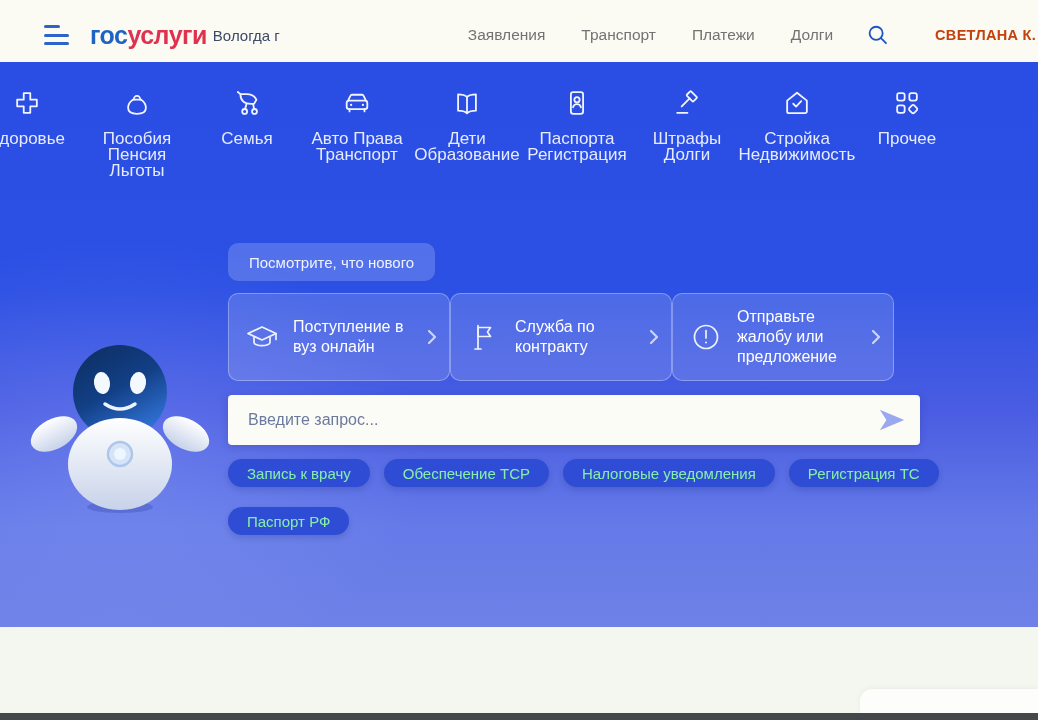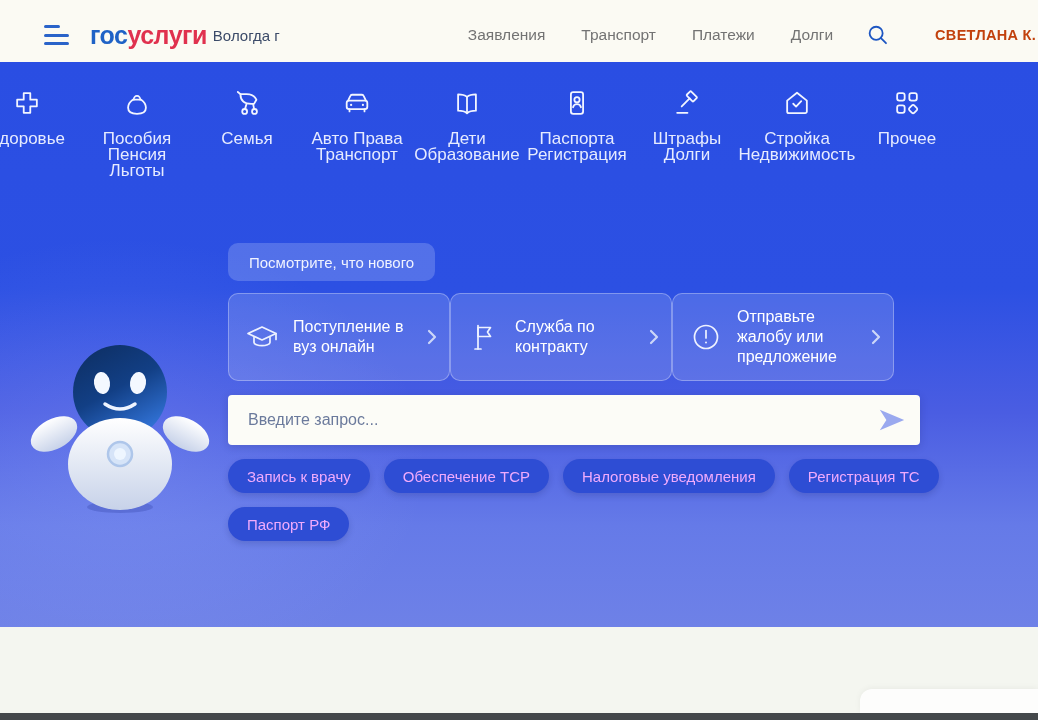--- a/index.html
+++ b/index.html
@@ -53,22 +53,22 @@
   .searchbar{position:absolute;left:228px;top:333px;width:692px;height:50px;box-sizing:border-box;
     background:#fcfcf7;border-radius:4px;display:flex;align-items:center;
     padding:0 13px 0 18px;box-shadow:0 2px 8px rgba(20,30,90,0.18);}
   .searchbar input{flex:1;border:none;outline:none;background:transparent;
     font-family:"Liberation Sans",sans-serif;font-size:16px;color:#3a4a6b;}
   .searchbar input::placeholder{color:#6b7a9c;}
   .sendbtn{width:30px;height:26px;flex:none;background:none;border:none;padding:0;cursor:pointer;}
 
   .chiprow1{position:absolute;left:228px;top:397px;display:flex;gap:14px;}
   .chiprow2{position:absolute;left:228px;top:445px;display:flex;gap:14px;}
-  .chip{height:34px;display:inline-flex;align-items:center;padding:0 19px;border-radius:19px;
-    background:#2e4dd4;color:#f0abfc;font-size:15px;cursor:pointer;
+  .chip{height:28px;display:inline-flex;align-items:center;padding:0 19px;border-radius:19px;
+    background:#2e4dd4;color:#86efac;font-size:15px;cursor:pointer;
     box-shadow:0 3px 6px rgba(15,25,95,0.18);}
 
   .mascot{position:absolute;left:28px;top:252px;width:185px;height:205px;cursor:pointer;}
 
   
   .footer-area{position:absolute;top:627px;left:0;width:100%;height:93px;background:#f4f6f0;}
   .bottom-widget{position:absolute;right:0;bottom:7px;width:178px;height:24px;background:#fdfdfc;
     border-radius:12px 0 0 0;box-shadow:0 -1px 6px rgba(0,0,0,0.05);}
   .bottom-bar{position:absolute;left:0;bottom:0;width:100%;height:7px;background:#44484b;}
 

